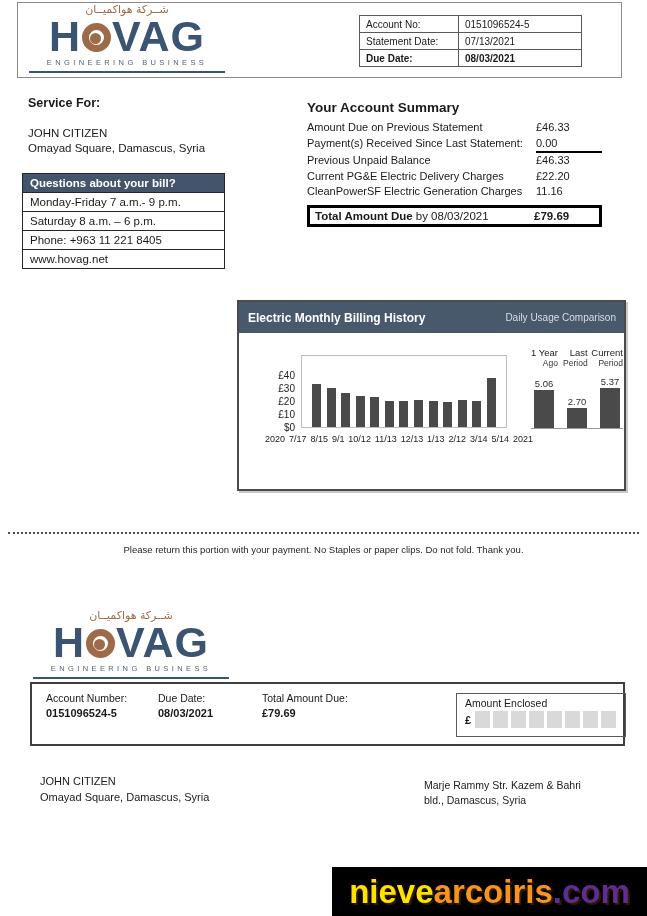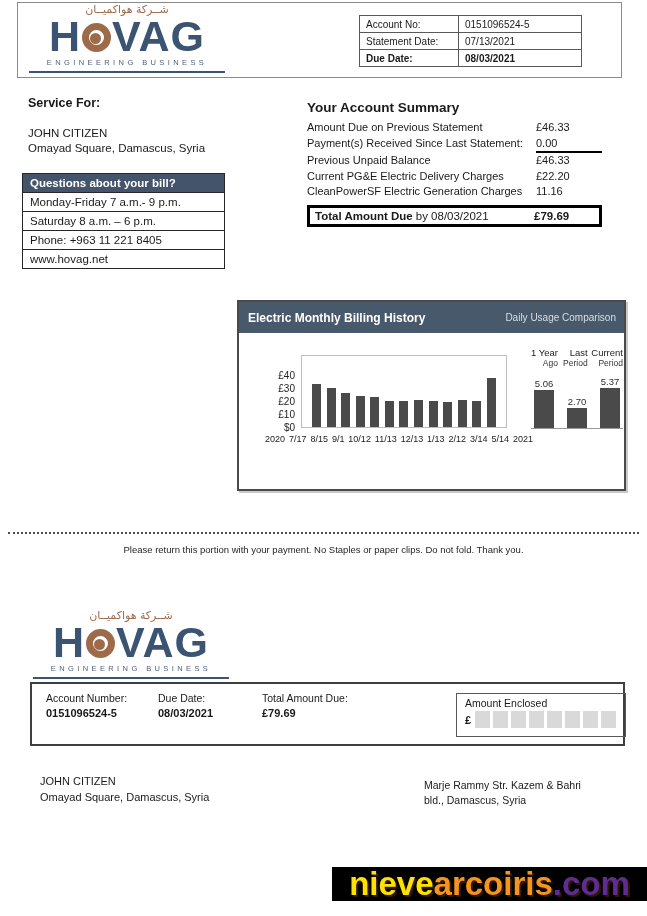--- a/index.html
+++ b/index.html
@@ -103,21 +103,21 @@
   .enc-row { display:flex; align-items:center; gap:2px; margin-top:2px; }
   .enc-row .cur { font-weight:bold; font-size:11px; margin-right:2px; }
   .enc-box { width:15px; height:17px; background:#D9D9D9; }
 
   
   .mailto { position:absolute; left:40px; top:773px; font-size:11px; line-height:16px; }
   .mailfrom { position:absolute; left:424px; top:778px; width:205px; font-size:10.5px;
     line-height:15px; }
 
   
-  .watermark { position:absolute; left:332px; top:867px; width:315px; height:34px;
+  .watermark { position:absolute; left:332px; top:867px; width:315px; height:49px;
     background:#000; display:flex; align-items:center; justify-content:center;
     font-weight:bold; font-size:33px; letter-spacing:0px; white-space:nowrap; }
   .watermark span { text-shadow:2px 2px 1px rgba(90,50,0,.55); }
 </style>
 </head>
 <body>
 
 <div class="page">
 
   <div class="header-box">

